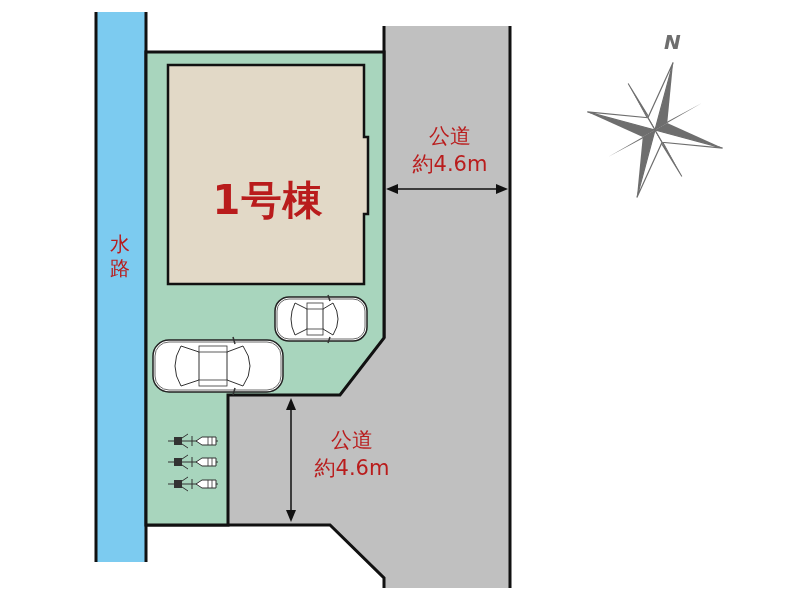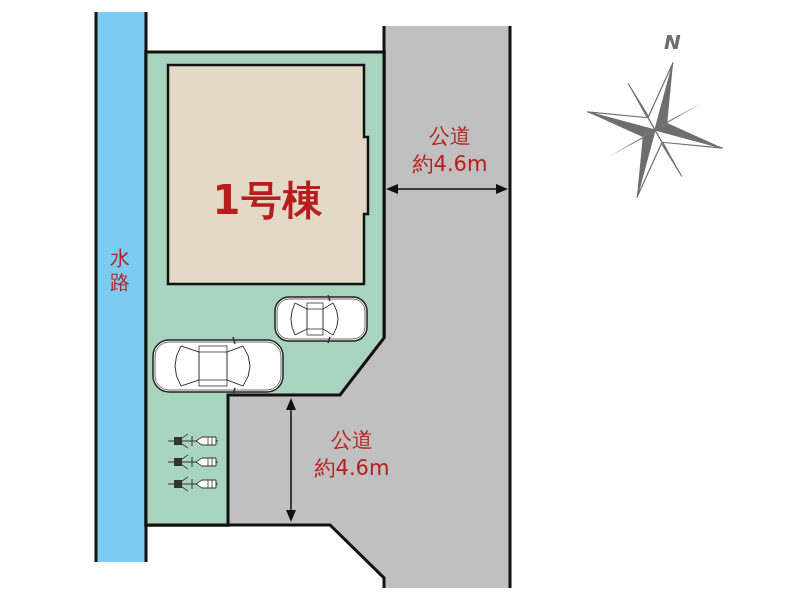--- a/index.html
+++ b/index.html
@@ -114,21 +114,21 @@
     <polygon points="0,70 -10,10 0,0" fill="#6e6e6e"></polygon>
     <polygon points="70,0 10,10 0,0" fill="#fff" stroke="#6e6e6e" stroke-width="1.2"></polygon>
     <polygon points="70,0 10,-10 0,0" fill="#6e6e6e"></polygon>
     <polygon points="-70,0 -10,-10 0,0" fill="#fff" stroke="#6e6e6e" stroke-width="1.2"></polygon>
     <polygon points="-70,0 -10,10 0,0" fill="#6e6e6e"></polygon>
   </g>
 </svg>
 
 <div class="lbl building-label" style="left:198px; top:145px; width:140px;margin-top:28px;">1号棟</div>
 
-<div class="lbl water-label" style="left:108px; top:246px;">水路</div>
+<div class="lbl water-label" style="left:108px; top:232px;">水路</div>
 
 <div class="lbl road-label" style="left:388px; top:122px; width:124px;">
   <div>公道</div>
   <div>約4.6m</div>
 </div>
 
 <div class="lbl road-label" style="left:290px; top:426px; width:124px;">
   <div>公道</div>
   <div>約4.6m</div>
 </div>

